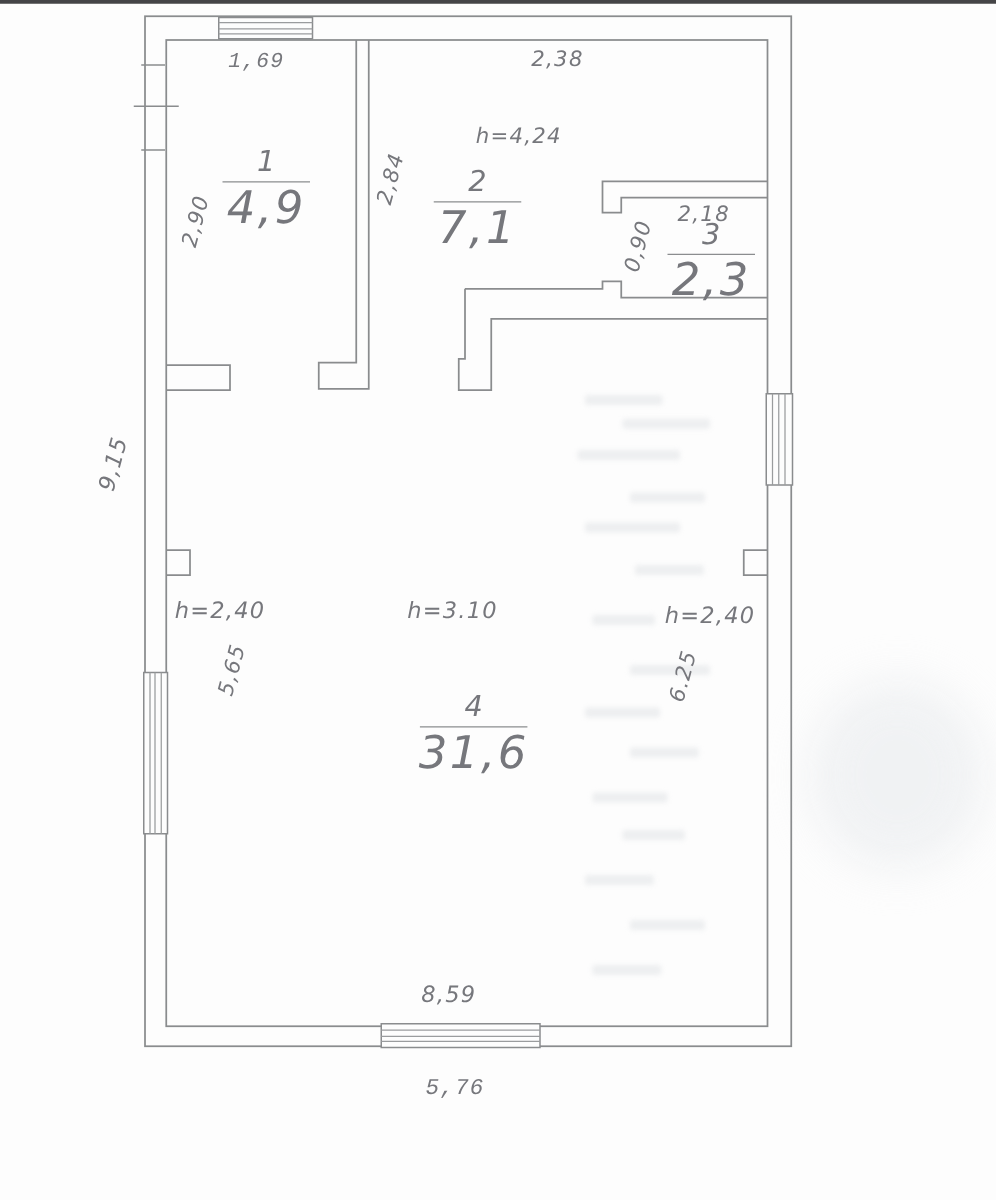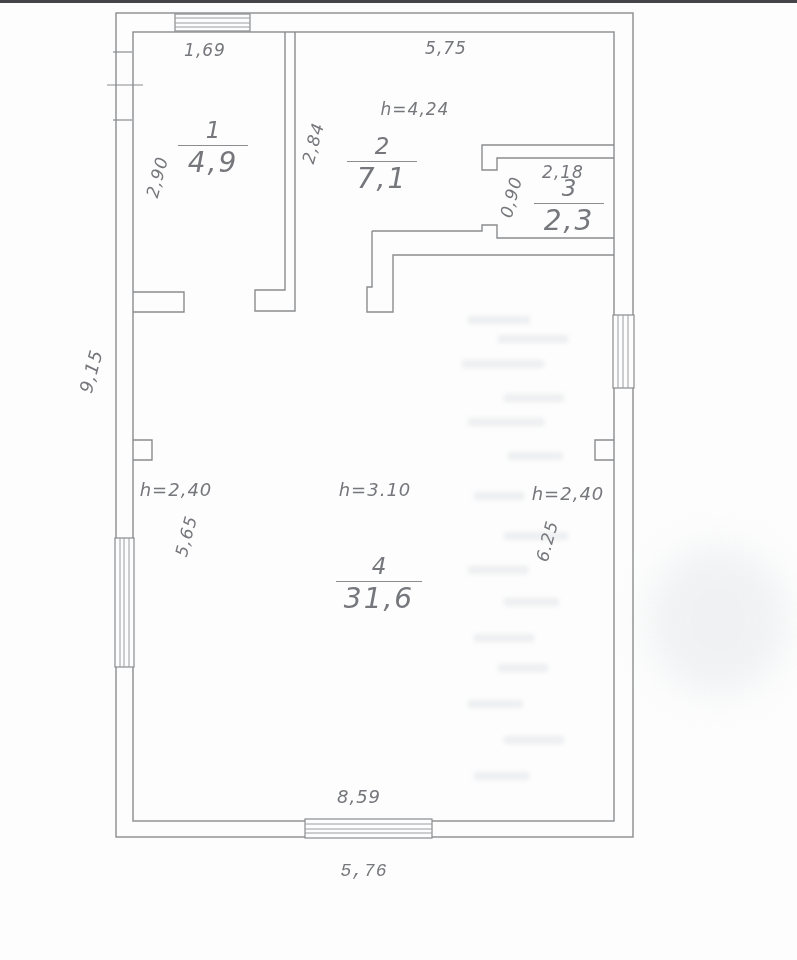--- a/index.html
+++ b/index.html
@@ -31,21 +31,21 @@
   .dim.rot{transform:translate(-50%,-50%) rotate(-75deg);}
   .dim.big{font-size:18px;}
   .room-label{
     position:absolute;
     transform:translateX(-50%);
     display:flex;flex-direction:column;align-items:center;
     color:#76777c;font-style:italic;line-height:1.05;
   }
   .room-label .num{font-size:23px;}
   .room-label .bar{border:none;border-top:1.5px solid #8b8d8f;margin:3px 0 2px 0;}
-  .room-label .area{font-size:28px;letter-spacing:2px;}
+  .room-label .area{font-size:36px;letter-spacing:2px;}
   .bleed{
     position:absolute;background:#dde0e3;opacity:.5;
     filter:blur(2px);border-radius:2px;
   }
   .blob{
     position:absolute;background:#edeff1;opacity:.8;
     filter:blur(18px);border-radius:50%;
   }
 </style>
 </head>
@@ -130,29 +130,29 @@
     <hr class="bar" style="width:70px;">
     <span class="area">2,3</span>
   </div>
 
   <div class="room-label" style="left:379px;top:554px;">
     <span class="num">4</span>
     <hr class="bar" style="width:86px;">
     <span class="area">31,6</span>
   </div>
 
-  <div class="dim" style="left:205px;top:50px;">1,69</div>
-  <div class="dim" style="left:446px;top:48px;">5,75</div>
+  <div class="dim" style="left:205px;top:50px;font-family:Liberation Mono, monospace;">1,69</div>
+  <div class="dim" style="left:446px;top:48px;">2,38</div>
   <div class="dim" style="left:415px;top:109px;">h=4,24</div>
   <div class="dim rot" style="left:157px;top:177px;">2,90</div>
   <div class="dim rot" style="left:313px;top:143px;">2,84</div>
   <div class="dim" style="left:563px;top:172px;">2,18</div>
   <div class="dim rot" style="left:511px;top:197px;">0,90</div>
   <div class="dim rot big" style="left:91px;top:371px;">9,15</div>
   <div class="dim big" style="left:176px;top:489px;">h=2,40</div>
-  <div class="dim big" style="left:362px;top:489px;margin-left:13px;">h=3.10</div>
+  <div class="dim big" style="left:362px;top:489px;">h=3.10</div>
   <div class="dim big" style="left:568px;top:493px;">h=2,40</div>
   <div class="dim rot" style="left:186px;top:536px;">5,65</div>
   <div class="dim rot" style="left:547px;top:541px;">6.25</div>
   <div class="dim big" style="left:359px;top:796px;">8,59</div>
   <div class="dim big" style="left:364px;top:871px;font-family:Liberation Mono, monospace;">5,76</div>
 
 </div>
 
 </body></html>

